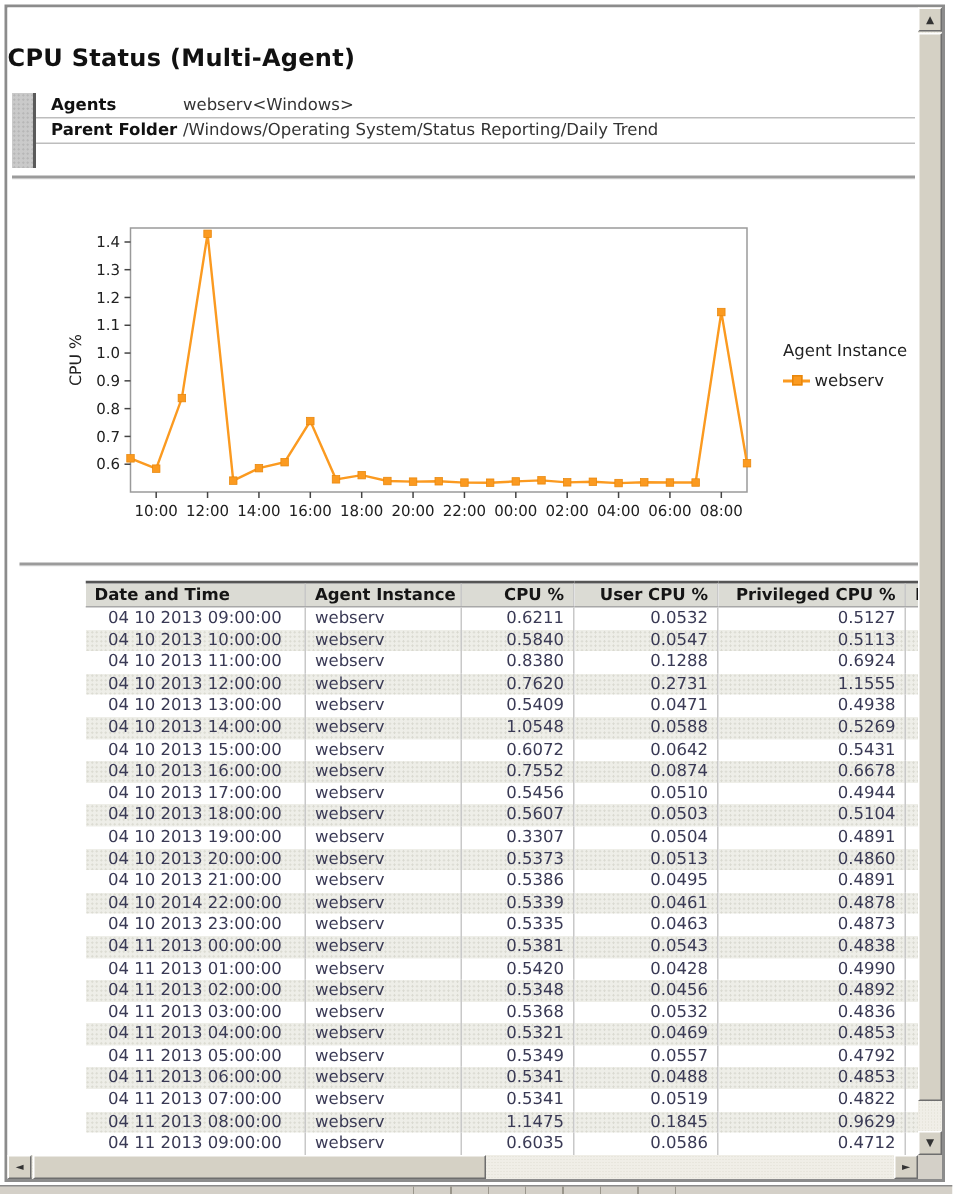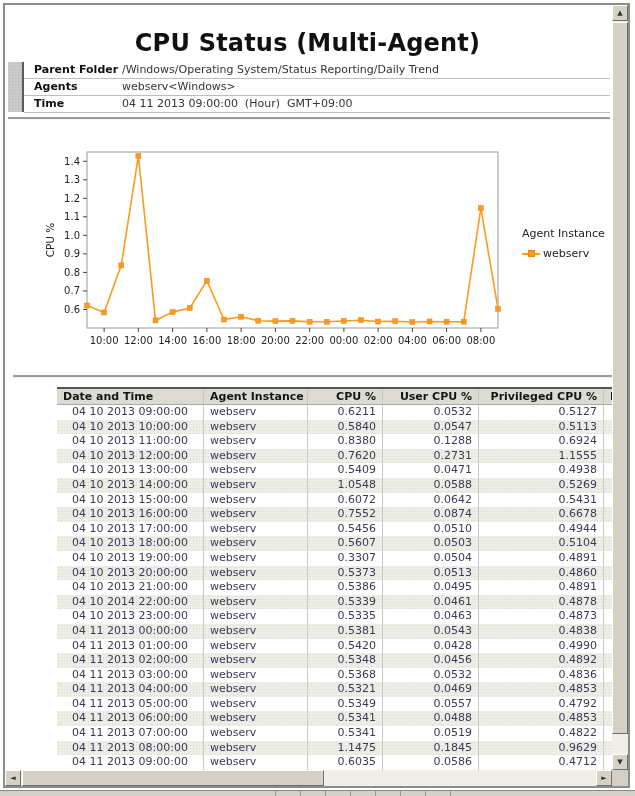--- a/index.html
+++ b/index.html
@@ -8,22 +8,22 @@
     font-family:"DejaVu Sans","Liberation Sans",sans-serif;color:#222;
   }
   .frame{
     position:absolute;left:3px;top:3px;width:623px;height:781px;
     border:2px solid #8c8c8c;background:#fff;
   }
   .content{position:absolute;left:0;top:0;width:607px;height:765px;overflow:hidden;background:#fff;}
 
   
   .title{
-    position:absolute;top:24px;left:0;width:605px;text-align:center;
-    font-size:24px;font-weight:bold;color:#111;letter-spacing:0.2px;
+    position:absolute;top:24px;left:0;width:605px;text-align:left;
+    font-size:16px;font-weight:bold;color:#111;letter-spacing:0.2px;
   }
 
   
   .info-table{position:absolute;left:3px;top:57px;width:602px;display:flex;}
   .info-block{
     width:14px;height:50px;background-color:#cacaca;
     background-image:radial-gradient(#b5b5b5 30%, rgba(0,0,0,0) 34%);
     background-size:3px 3px;border-right:2px solid #5a5a5a;
   }
   .info-rows{flex:1;}
@@ -103,30 +103,26 @@
 
 <div class="frame">
   <div class="content">
 
     <div class="title">CPU Status (Multi-Agent)</div>
 
     <div class="info-table">
       <div class="info-block"></div>
       <div class="info-rows" id="info-rows">
           <div class="info-row">
-            <span class="info-label">Parent Folder</span>
-            <span class="info-value">/Windows/Operating System/Status Reporting/Daily Trend</span>
-          </div>
-          <div class="info-row">
             <span class="info-label">Agents</span>
             <span class="info-value">webserv&lt;Windows&gt;</span>
           </div>
           <div class="info-row">
-            <span class="info-label">Time</span>
-            <span class="info-value">04 11 2013 09:00:00  (Hour)  GMT+09:00</span>
+            <span class="info-label">Parent Folder</span>
+            <span class="info-value">/Windows/Operating System/Status Reporting/Daily Trend</span>
           </div>
         </div>
     </div>
 
     <div class="rule rule-top"></div>
 
     <svg id="chart-svg" class="chart-svg" width="465" height="202">
         <rect x="47" y="7" width="411" height="176" fill="#ffffff" stroke="#9a9a9a" stroke-width="1"></rect>
         <line x1="43" y1="164.47368421052633" x2="47" y2="164.47368421052633" stroke="#444" stroke-width="1"></line>
         <text x="40" y="167.97368421052633" text-anchor="end" font-size="10" fill="#222">0.6</text>

